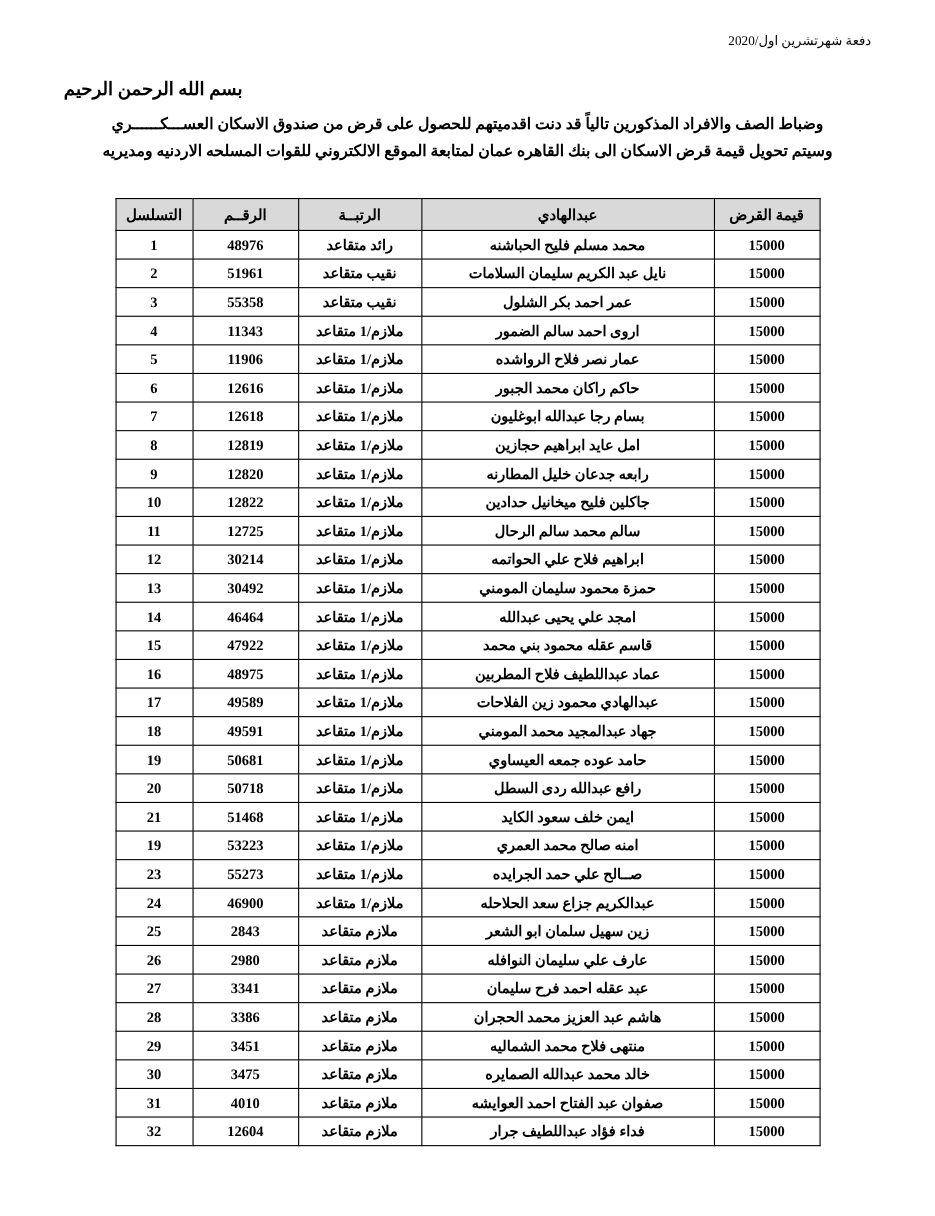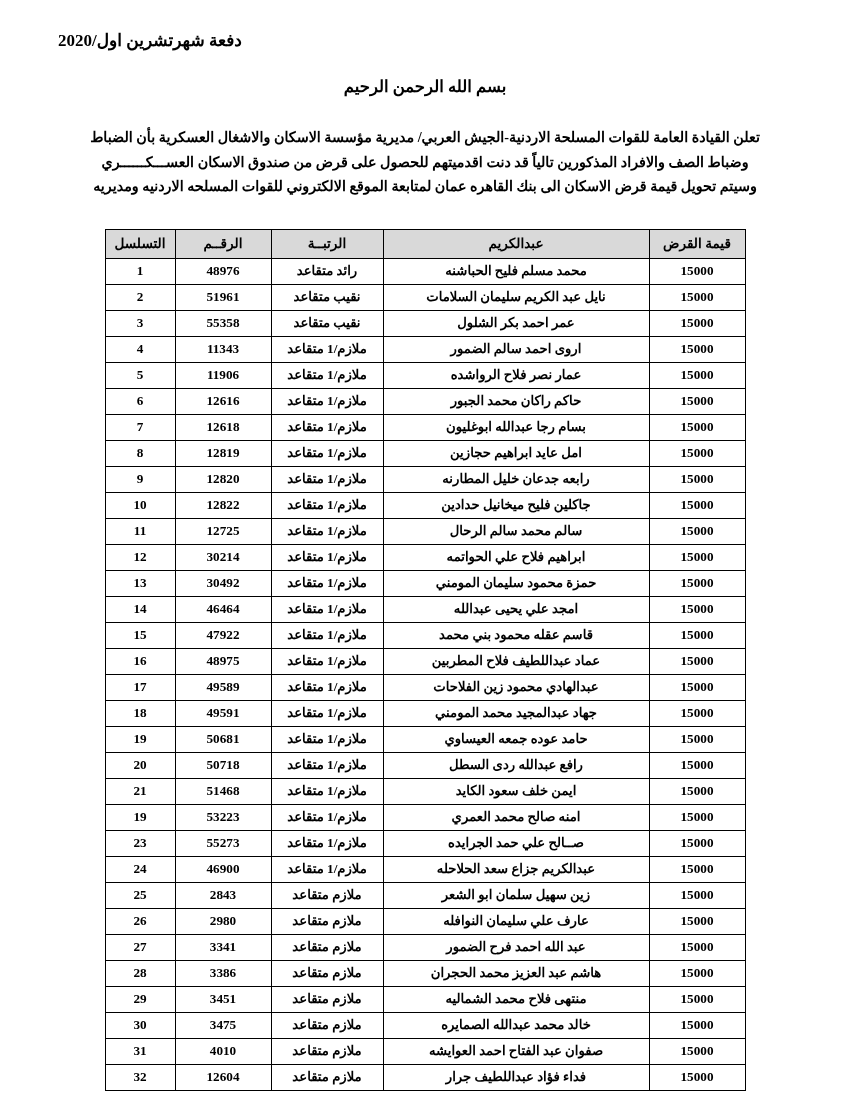--- a/index.html
+++ b/index.html
@@ -14,29 +14,29 @@
     color: #000000;
   }
   .page {
     width: 850px;
     min-height: 1105px;
     box-sizing: border-box;
     padding: 30px 58px 20px 58px;
     position: relative;
   }
   .doc-header {
-    text-align: left;
-    font-size: 17px;
-    font-weight: bold;
+    text-align: right;
+    font-size: 12px;
+    font-weight: normal;
     margin-bottom: 26px;
     letter-spacing: 0.2px;
   }
   .title-block {
-    text-align: center;
-    margin-bottom: 28px;
+    text-align: left;
+    margin-bottom: 10px;
   }
   .bismillah {
     font-size: 16.5px;
     font-weight: bold;
     margin-bottom: 7px;
   }
   .announce-title {
     font-size: 16.5px;
     font-weight: bold;
     letter-spacing: 0.4px;
@@ -97,38 +97,37 @@
 
 <div class="page">
 
   <div class="doc-header">دفعة شهرتشرين اول/2020</div>
 
   <div class="title-block">
     <div class="bismillah">بسم الله الرحمن الرحيم</div>
   </div>
 
   <div class="body-text">
-    <p>تعلن القيادة العامة للقوات المسلحة الاردنية-الجيش العربي/ مديرية مؤسسة الاسكان والاشغال العسكرية بأن الضباط</p>
     <p>وضباط الصف والافراد المذكورين تالياً قد دنت اقدميتهم للحصول على قرض من صندوق الاسكان العســـكــــــري</p>
     <p>وسيتم تحويل قيمة قرض الاسكان الى بنك القاهره عمان لمتابعة الموقع الالكتروني للقوات  المسلحه الاردنيه ومديريه</p>
   </div>
 
   <div class="table-wrap">
     <table class="main-table">
       <colgroup>
         <col class="c-amount">
         <col class="c-name">
         <col class="c-rank">
         <col class="c-number">
         <col class="c-seq">
       </colgroup>
       <thead>
         <tr>
           <th>قيمة القرض</th>
-          <th>عبدالكريم</th>
+          <th>عبدالهادي</th>
           <th>الرتبــة</th>
           <th>الرقــم</th>
           <th>التسلسل</th>
         </tr>
       </thead>
       <tbody id="table-body">
           <tr>
             <td class="amount">15000</td>
             <td class="name">محمد مسلم فليح الحباشنه</td>
             <td class="rank">رائد متقاعد</td>
@@ -305,21 +304,21 @@
           </tr>
           <tr>
             <td class="amount">15000</td>
             <td class="name">عارف علي سليمان النوافله</td>
             <td class="rank">ملازم متقاعد</td>
             <td class="number">2980</td>
             <td class="seq">26</td>
           </tr>
           <tr>
             <td class="amount">15000</td>
-            <td class="name">عبد الله احمد فرح الضمور</td>
+            <td class="name">عبد عقله احمد فرح سليمان</td>
             <td class="rank">ملازم متقاعد</td>
             <td class="number">3341</td>
             <td class="seq">27</td>
           </tr>
           <tr>
             <td class="amount">15000</td>
             <td class="name">هاشم عبد العزيز محمد الحجران</td>
             <td class="rank">ملازم متقاعد</td>
             <td class="number">3386</td>
             <td class="seq">28</td>

